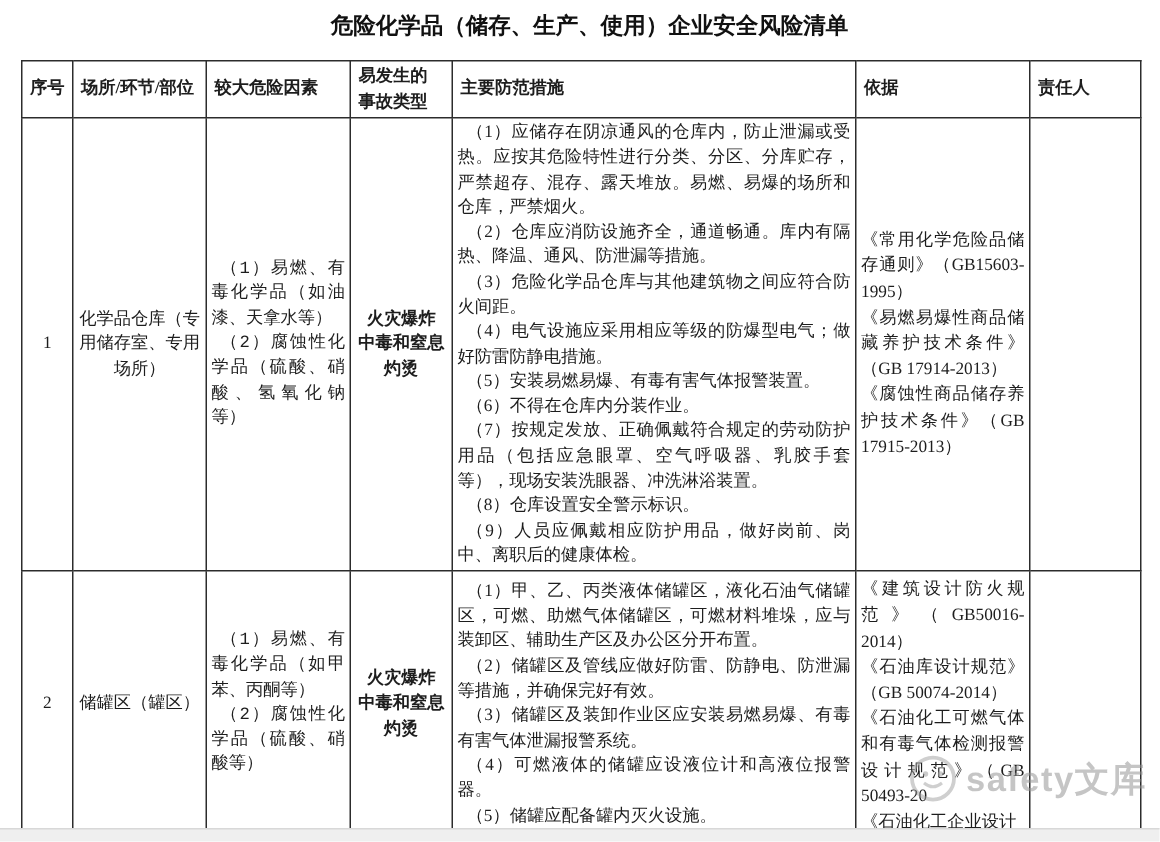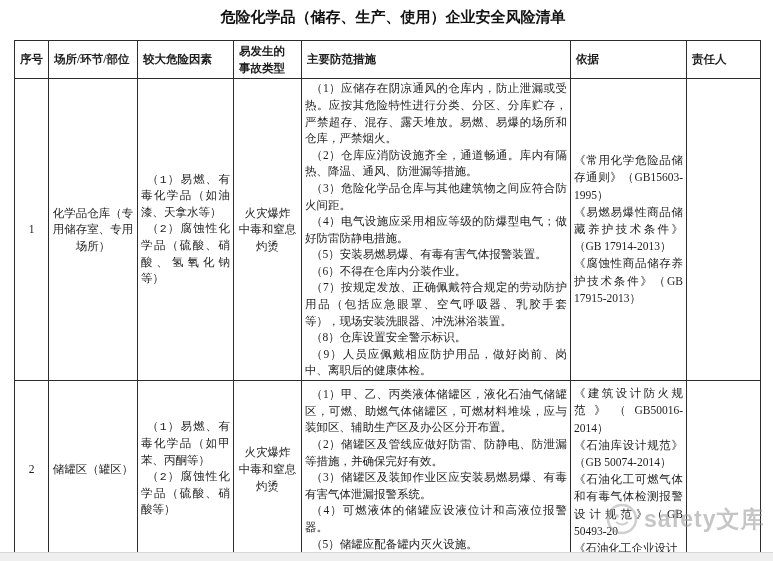--- a/index.html
+++ b/index.html
@@ -38,21 +38,21 @@
   }
   th.th-center { text-align:center; padding:2px 2px; }
   tr.header-row { height:32px; }
   tr.section-row { height:16px; }
   tr.row-1 { height:302px; }
   tr.row-2 { height:156px; }
   td.section-cell { font-weight:700; padding:0 6px; line-height:15px; }
   td.cell-no { text-align:center; }
   td.cell-location { text-align:center; padding:0 12px; }
   td.cell-hazards { padding:0 5px;font-family:Liberation Mono, monospace; }
-  td.cell-accidents { text-align:center; padding:0 2px; }
+  td.cell-accidents { text-align:center; padding:0 2px;font-weight:bold; }
   td.cell-measures { vertical-align:top; padding:2px 4px 0 4px;margin-top:20px; }
   td.cell-basis { padding:2px 4px; }
   td.cell-basis.top { vertical-align:top; padding-top:4px; }
   .hazard-item, .measure-item { text-align:justify; text-indent:6px; margin:0; }
   .basis-item { text-align:justify; line-height:17.2px; margin:0; }
   .accident-line { text-align:center; }
   .watermark {
     position:absolute; left:605px; top:502px;
     display:flex; align-items:center; gap:5px;
     z-index:5; pointer-events:none;

